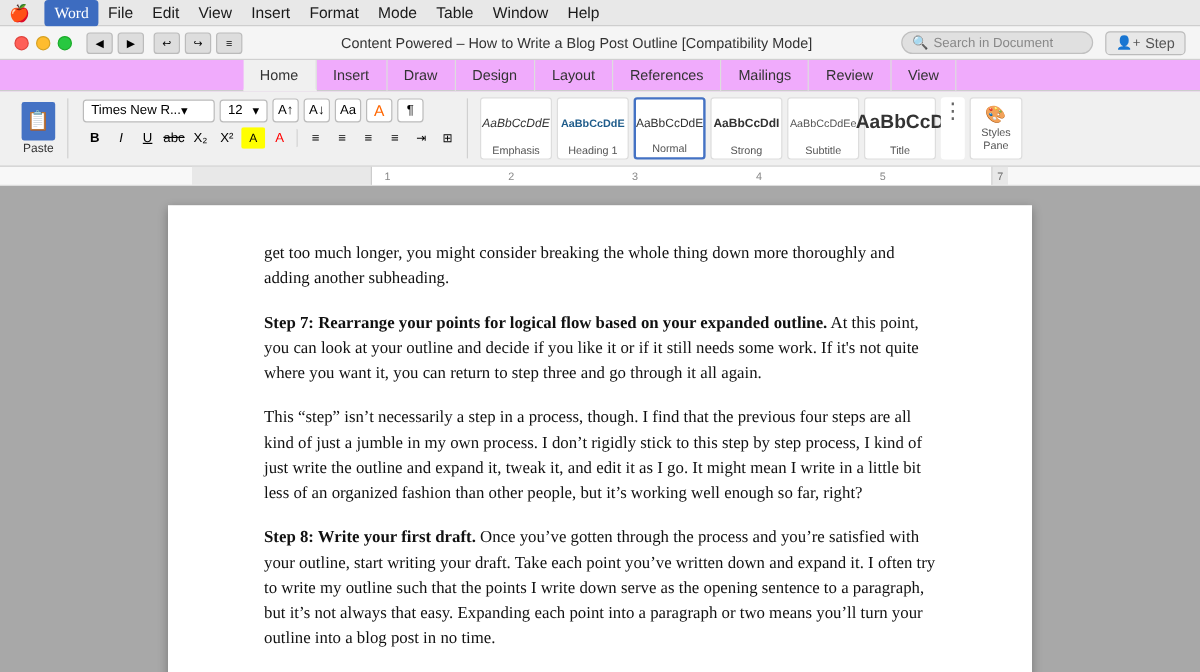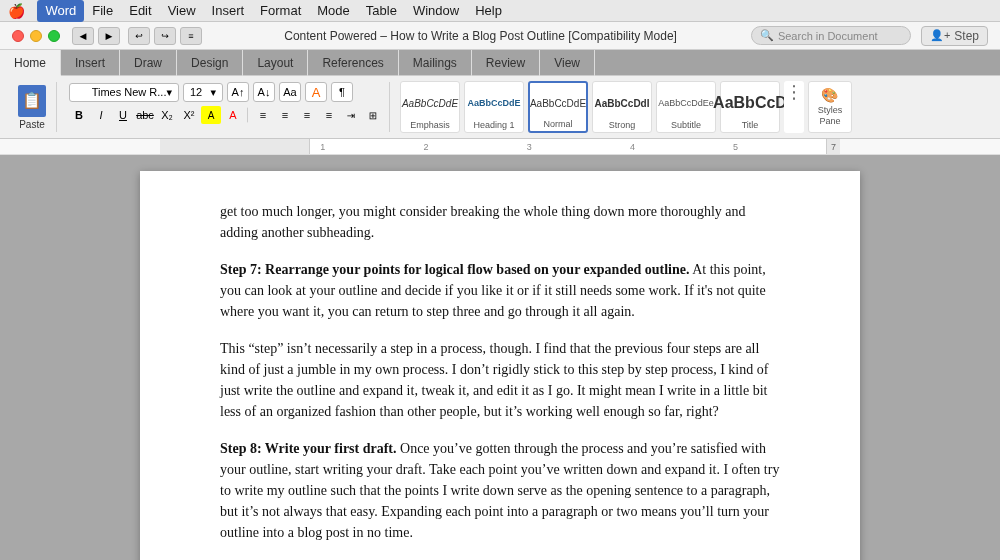--- a/index.html
+++ b/index.html
@@ -23,20 +23,21 @@
     .menu-bar .menu-item {
       padding: 0 8px;
       height: 22px;
       line-height: 22px;
       cursor: pointer;
     }
     .menu-bar .menu-item.active {
       background: #3d6cc0;
       color: white;
       border-radius: 3px;
+      font-family: Liberation Serif, serif;
     }
 
     
     .title-bar {
       height: 28px;
       background: #f5f5f5;
       display: flex;
       align-items: center;
       padding: 0 12px;
       border-bottom: 1px solid #d0d0d0;
@@ -110,22 +111,23 @@
     }
 
     
     .ribbon {
       background: #f0f0f0;
       border-bottom: 1px solid #c8c8c8;
     }
     .ribbon-tabs {
       display: flex;
       height: 26px;
-      background: #a3a3a3;
+      background: #f0abfc;
       border-bottom: 1px solid #ccc;
+      justify-content: center;
     }
     .ribbon-tab {
       padding: 0 14px;
       height: 26px;
       line-height: 26px;
       font-size: 12px;
       color: #333;
       cursor: pointer;
       border-right: 1px solid #ddd;
     }
@@ -177,21 +179,21 @@
     }
     .font-dropdown {
       background: white;
       border: 1px solid #bbb;
       border-radius: 3px;
       padding: 2px 6px;
       font-size: 11px;
       width: 110px;
       display: flex;
       align-items: center;
-      justify-content: flex-end;
+      justify-content: flex-start;
       cursor: pointer;
     }
     .size-dropdown {
       background: white;
       border: 1px solid #bbb;
       border-radius: 3px;
       padding: 2px 6px;
       font-size: 11px;
       width: 40px;
       display: flex;

